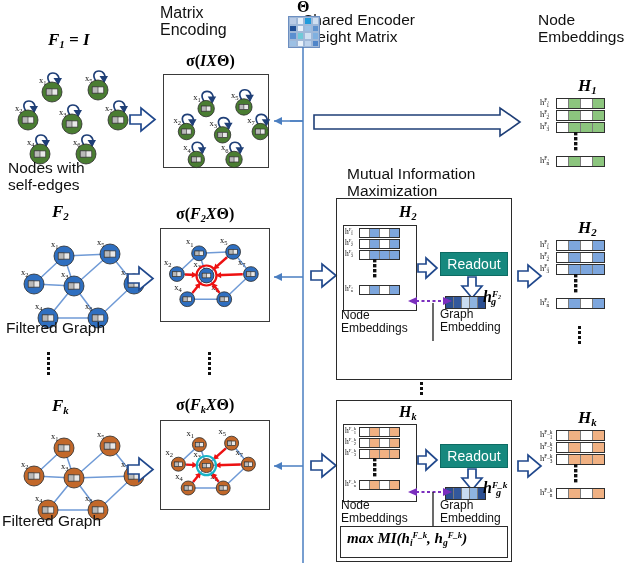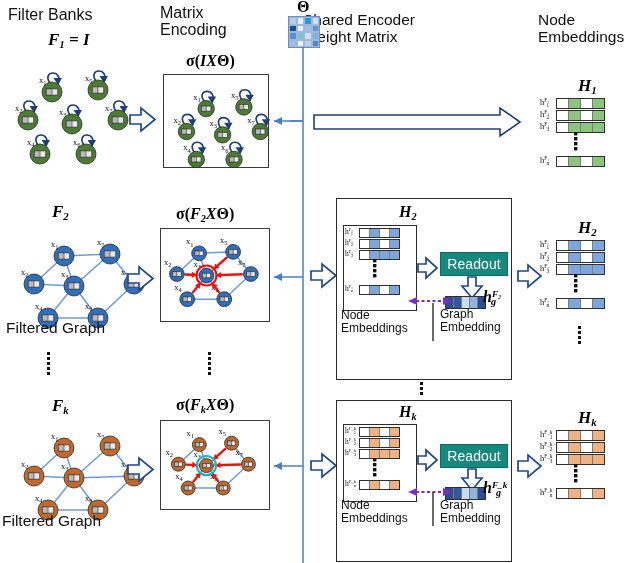--- a/index.html
+++ b/index.html
@@ -34,31 +34,32 @@
   .gedge{stroke:#6f9ad6;stroke-width:1.5;fill:none;}
   .selfloop{stroke:#1f3f77;stroke-width:1.7;fill:none;}
   .redar{stroke:#ee1111;stroke-width:2.4;fill:none;}
   .purp{stroke:#7b2fbe;stroke-width:1.8;fill:none;stroke-dasharray:3 2.5;}
 </style>
 </head>
 <body>
 
 <div id="stage">
 
-  <div class="abs lbl" style="left:8px;top:6px;font-size:16px;">Filter Banks</div>
 
   <div class="abs lbl" style="left:160px;top:4px;font-size:16px;"><span style="white-space:pre-line;">Matrix
 Encoding</span></div>
 
   <div class="abs lbl" style="left:303px;top:12px;font-size:15.5px;"><span style="white-space:pre-line;">Shared Encoder
 Weight Matrix</span></div>
 
   <div class="abs lbl" style="left:538px;top:12px;font-size:15.5px;"><span style="white-space:pre-line;">Node
 Embeddings</span></div>
 
+  <div class="abs lbl" style="left:347px;top:166px;font-size:15.5px;"><span style="white-space:pre-line;">Mutual Information
+Maximization</span></div>
 
   <div class="abs math-u" style="left:297px;top:-2px;font-size:16px;">Θ</div>
   <div class="abs" id="theta-grid" style="left:288px;top:16px;width:30px;height:30px;display:grid;grid-template-columns:repeat(4,1fr);grid-template-rows:repeat(4,1fr);border:1px solid #6c8ec0;">
       <div style="background: rgb(185, 203, 230); border: 0.5px solid rgb(159, 184, 216);"></div>
       <div style="background: rgb(230, 238, 248); border: 0.5px solid rgb(159, 184, 216);"></div>
       <div style="background: rgb(31, 155, 220); border: 0.5px solid rgb(159, 184, 216);"></div>
       <div style="background: rgb(207, 224, 242); border: 0.5px solid rgb(159, 184, 216);"></div>
       <div style="background: rgb(30, 78, 150); border: 0.5px solid rgb(159, 184, 216);"></div>
       <div style="background: rgb(233, 241, 250); border: 0.5px solid rgb(159, 184, 216);"></div>
       <div style="background: rgb(156, 192, 228); border: 0.5px solid rgb(159, 184, 216);"></div>
@@ -117,20 +118,22 @@
         <rect x="26.25" y="92.9" width="5.75" height="6.2" fill="#b9b9b9" stroke="#333" stroke-width="0.6"></rect>
         <text x="65" y="87" font-size="8.5" font-family="&quot;Liberation Serif&quot;, serif" fill="#111">x<tspan dy="2.2" font-size="6.5">6</tspan></text>
         <path class="selfloop" d="M76,87 C67,74 90,73 84,88"></path>
         <polygon points="84,89 79.5,82 88,82" fill="#1f3f77"></polygon>
         <circle cx="78" cy="96" r="10" fill="#4a7d32" stroke="#2a2a2a" stroke-width="0.8"></circle>
         <rect x="72.25" y="92.9" width="11.5" height="6.2" fill="#e8e8e8" stroke="#333" stroke-width="0.7"></rect>
         <rect x="72.25" y="92.9" width="5.75" height="6.2" fill="#b9b9b9" stroke="#333" stroke-width="0.6"></rect>
       </g>
   </svg>
 
+  <div class="abs lbl" style="left:8px;top:160px;font-size:15.5px;"><span style="white-space:pre-line;">Nodes with
+self-edges</span></div>
 
   <svg width="26" height="26" style="left:130px;top:108px;">
     <polygon class="hollowbig" points="0,7 11,7 11,0 25,11.5 11,23 11,16 0,16"></polygon>
   </svg>
 
   <div class="abs math" style="left:186px;top:52px;font-size:16px;">
     <span class="math-u">σ(</span><span>IX</span><span class="math-u">Θ)</span>
   </div>
   <div class="panel" style="left:163px;top:74px;width:104px;height:92px;"></div>
   <svg width="104" height="92" style="left:163px;top:74px;">
@@ -716,20 +719,25 @@
   </div>
   <div class="abs lbl-sm" style="left:440px;top:499px;font-size:12px;"><span style="white-space:pre-line;">Graph
 Embedding</span></div>
 
   <svg width="70" height="14" style="left:408px;top:487px;">
     <path class="purp" d="M8,5 L36,5"></path>
     <polygon points="0,5 9,1 9,9" fill="#7b2fbe"></polygon>
     <polygon points="44,5 35,1 35,9" fill="#7b2fbe"></polygon>
   </svg>
 
+  <div class="boxline" style="left:340px;top:526px;width:166px;height:30px;">
+    <div class="math" style="position:absolute;left:6px;top:3px;font-size:15px;">
+      <span>max MI(</span><span>h</span><span class="sub">i</span><span class="sup">F_k</span><span>, </span><span>h</span><span class="sub">g</span><span class="sup">F_k</span><span>)</span>
+    </div>
+  </div>
   <svg width="6" height="40" style="left:431px;top:492px;">
     <path d="M2,0 L2,34" stroke="#2b2b2b" stroke-width="1.4" fill="none"></path>
   </svg>
 
   <svg width="24" height="24" style="left:518px;top:455px;">
     <polygon class="hollowbig" points="0,6 10,6 10,0 23,11 10,22 10,16 0,16"></polygon>
   </svg>
 
   <div class="abs math" style="left:578px;top:408px;font-size:17px;">
     <span>H</span><span class="sub">k</span>

